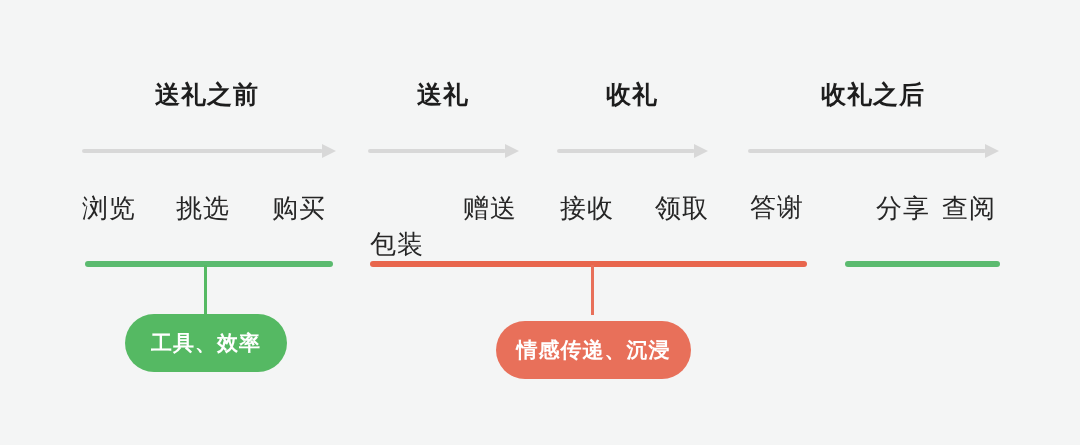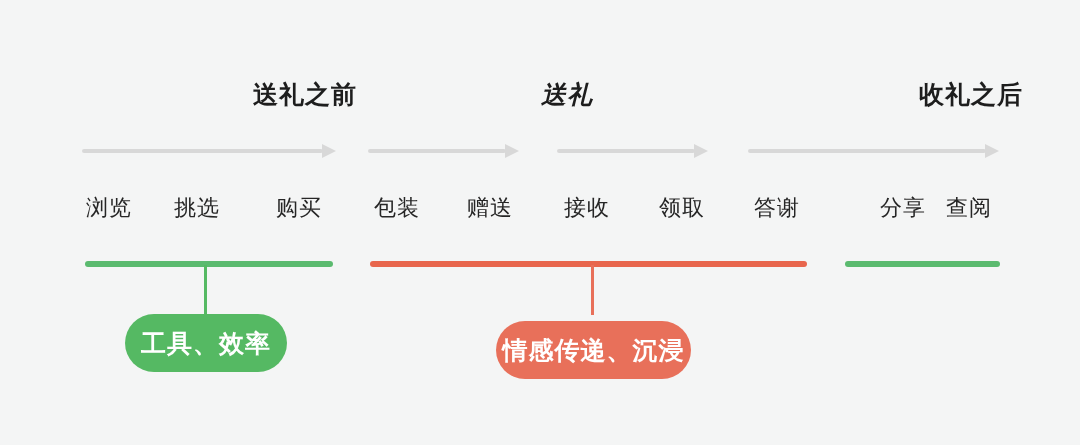--- a/index.html
+++ b/index.html
@@ -19,21 +19,21 @@
     height: 445px;
     background: #f4f5f5;
   }
 
   
   .phase-title {
     position: absolute;
     top: 76px;
     height: 36px;
     line-height: 36px;
-    text-align: right;
+    text-align: center;
     font-size: 25px;
     font-weight: bold;
     color: #1d1d1d;
     letter-spacing: 1px;
     white-space: nowrap;
   }
 
   
   .arrow {
     position: absolute;
@@ -60,21 +60,21 @@
     border-left: 14px solid #d8d8d8;
   }
 
   
   .step-label {
     position: absolute;
     top: 192px;
     height: 32px;
     line-height: 32px;
     text-align: center;
-    font-size: 22px;
+    font-size: 26px;
     color: #262626;
     letter-spacing: 1px;
     white-space: nowrap;
   }
 
   
   .group-bar {
     position: absolute;
     top: 261px;
     height: 6px;
@@ -93,39 +93,42 @@
   .stem.red   { background: #e8664d; }
 
   
   .pill {
     position: absolute;
     display: flex;
     align-items: center;
     justify-content: center;
     border-radius: 30px;
     color: #ffffff;
-    font-size: 25px;
+    font-size: 21px;
     font-weight: bold;
     letter-spacing: 1px;
     white-space: nowrap;
     box-sizing: border-box;
   }
   .pill.green { background: #55b963; }
   .pill.red   { background: #e8705a; margin-top: 7px; }
 </style>
 </head>
 <body>
 
 <div id="canvas" style="background: rgb(244, 245, 245);">
 
   <div class="phase-title" style="left: 57px; width: 300px;">
     <span>送礼之前</span>
   </div>
-  <div class="phase-title" style="left: 293px; width: 300px; font-style: italic;">
+  <div class="phase-title" style="left: 293px; width: 300px;">
     <span>送礼</span>
+  </div>
+  <div class="phase-title" style="left: 482px; width: 300px;">
+    <span>收礼</span>
   </div>
   <div class="phase-title" style="left: 723px; width: 300px;">
     <span>收礼之后</span>
   </div>
 
   <div class="arrow" style="left: 82px; width: 254px;">
     <div class="shaft"></div>
     <div class="head"></div>
   </div>
   <div class="arrow" style="left: 368px; width: 151px;">
@@ -135,23 +138,23 @@
   <div class="arrow" style="left: 557px; width: 151px;">
     <div class="shaft"></div>
     <div class="head"></div>
   </div>
   <div class="arrow" style="left: 748px; width: 251px;">
     <div class="shaft"></div>
     <div class="head"></div>
   </div>
 
   <div class="step-label" style="left: 49px; width: 120px;">浏览</div>
-  <div class="step-label" style="left: 137px; width: 120px;">挑选</div>
+  <div class="step-label" style="left: 143px; width: 120px;">挑选</div>
   <div class="step-label" style="left: 239px; width: 120px;">购买</div>
-  <div class="step-label" style="left: 337px; width: 120px;">包装</div>
+  <div class="step-label" style="left: 337px; width: 120px; margin-top: 36px;">包装</div>
   <div class="step-label" style="left: 527px; width: 120px;">接收</div>
   <div class="step-label" style="left: 430px; width: 120px;">赠送</div>
   <div class="step-label" style="left: 622px; width: 120px;">领取</div>
   <div class="step-label" style="left: 717px; width: 120px; font-family: Liberation Serif, serif;">答谢</div>
   <div class="step-label" style="left: 843px; width: 120px;">分享</div>
   <div class="step-label" style="left: 909px; width: 120px;">查阅</div>
 
   <div class="group-bar green" style="left: 85px; width: 248px; background: rgb(91, 186, 111);"></div>
   <div class="group-bar red" style="left: 370px; width: 437px; background: rgb(232, 102, 77);"></div>
   <div class="group-bar green" style="left: 845px; width: 155px; background: rgb(91, 186, 111);"></div>

